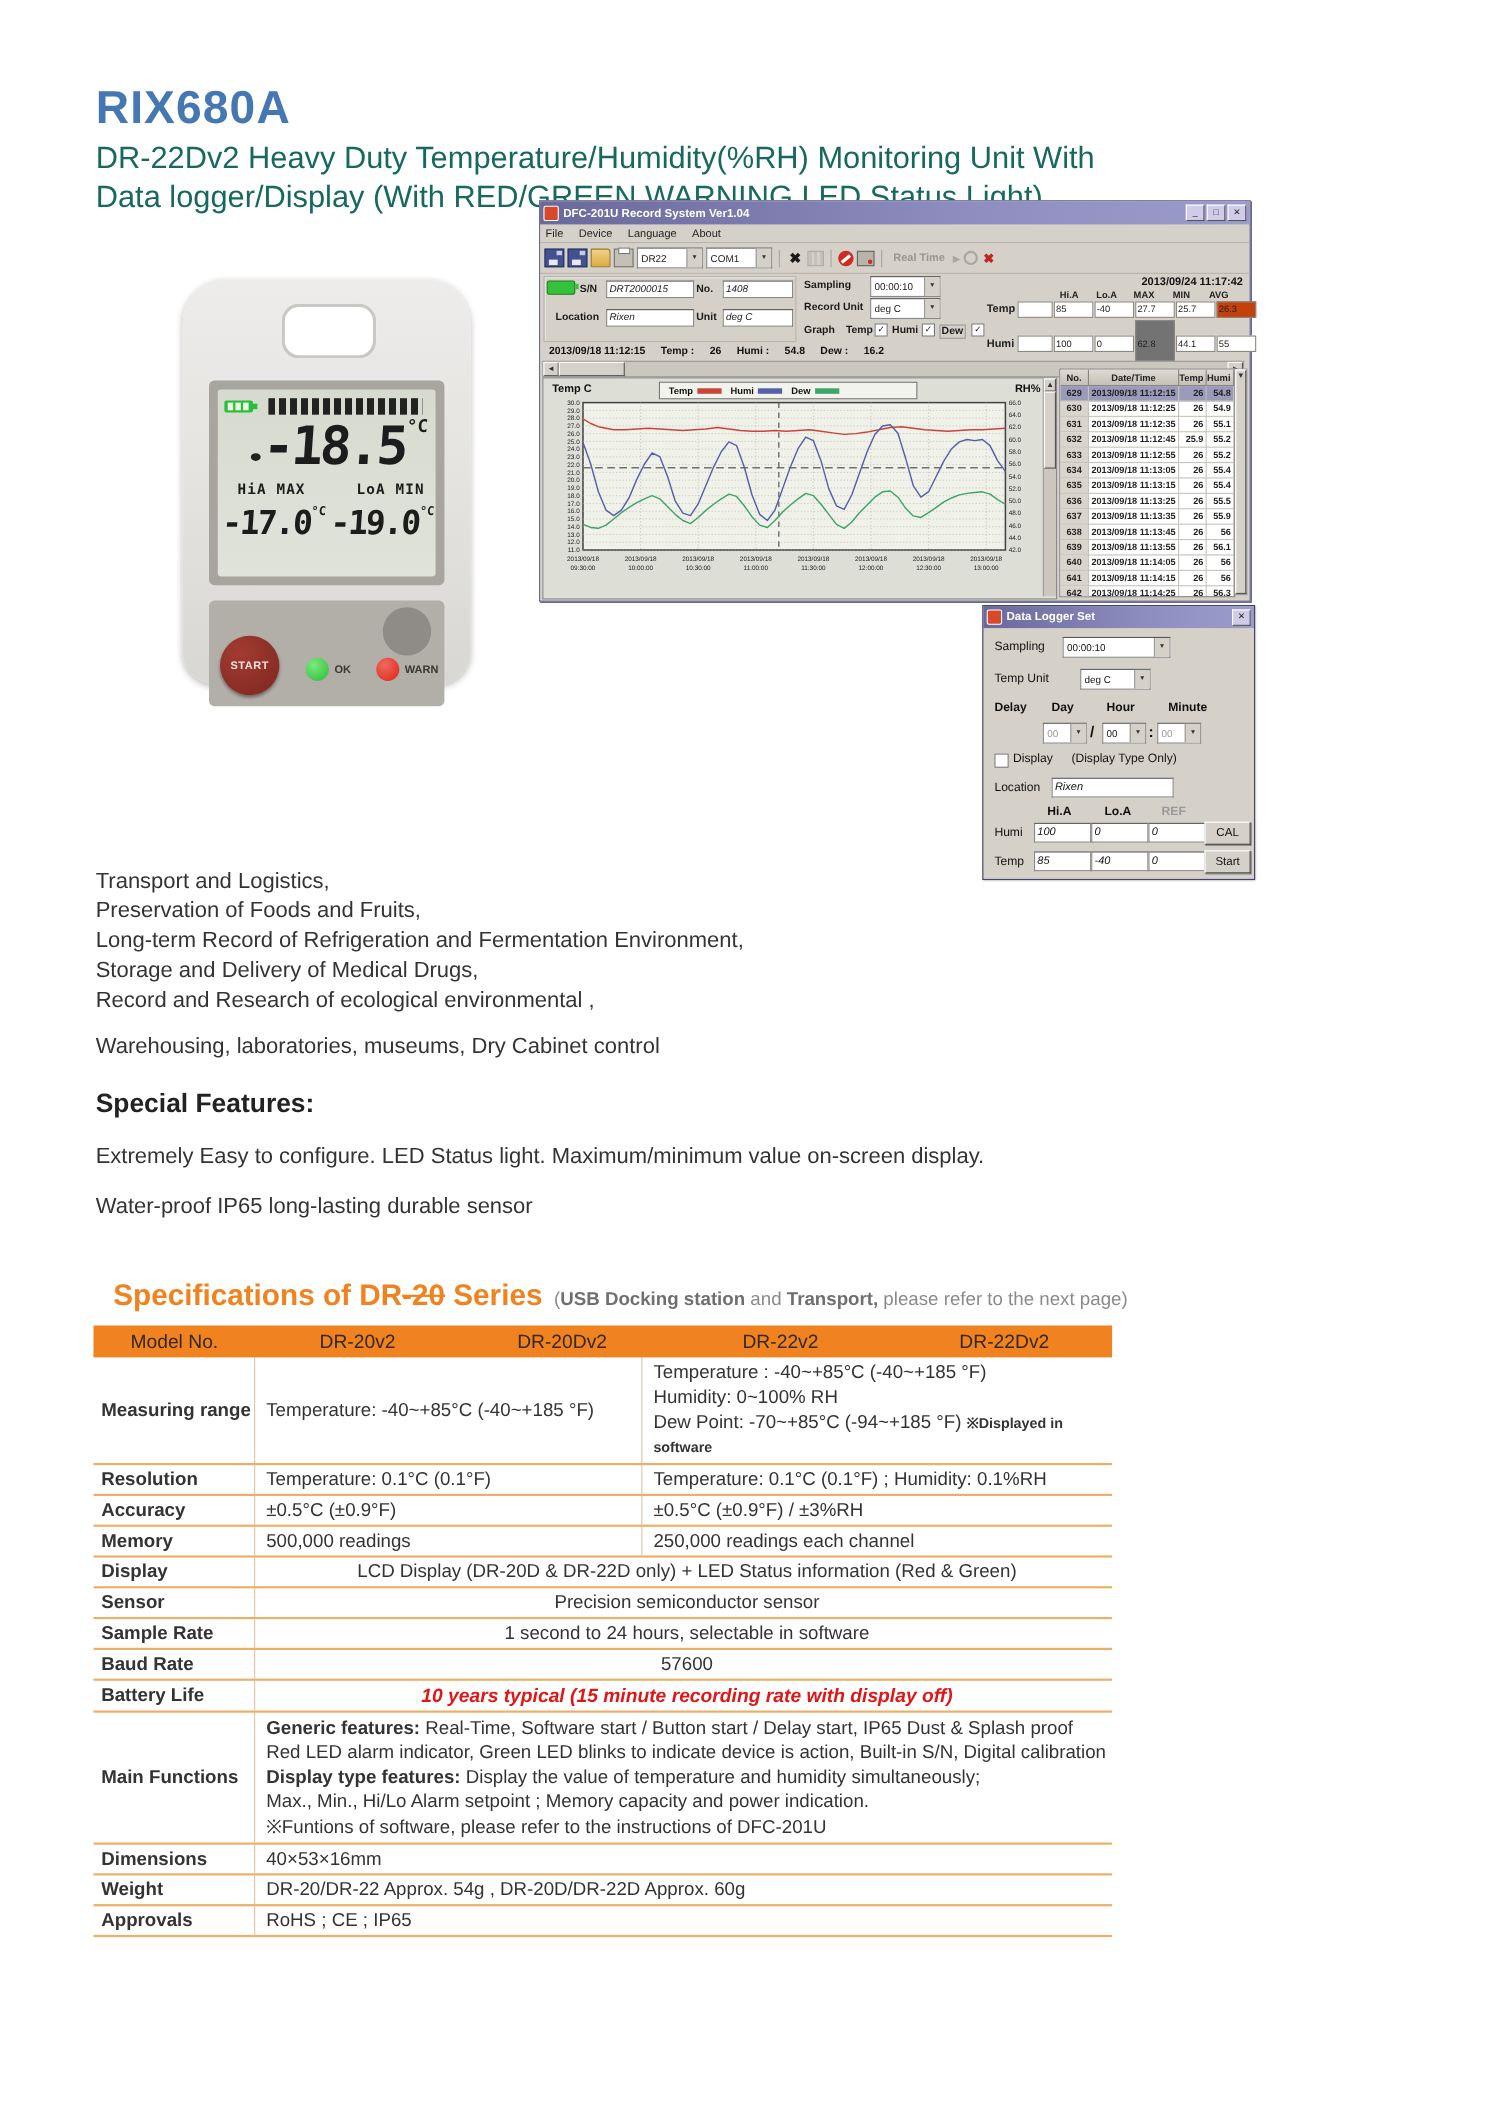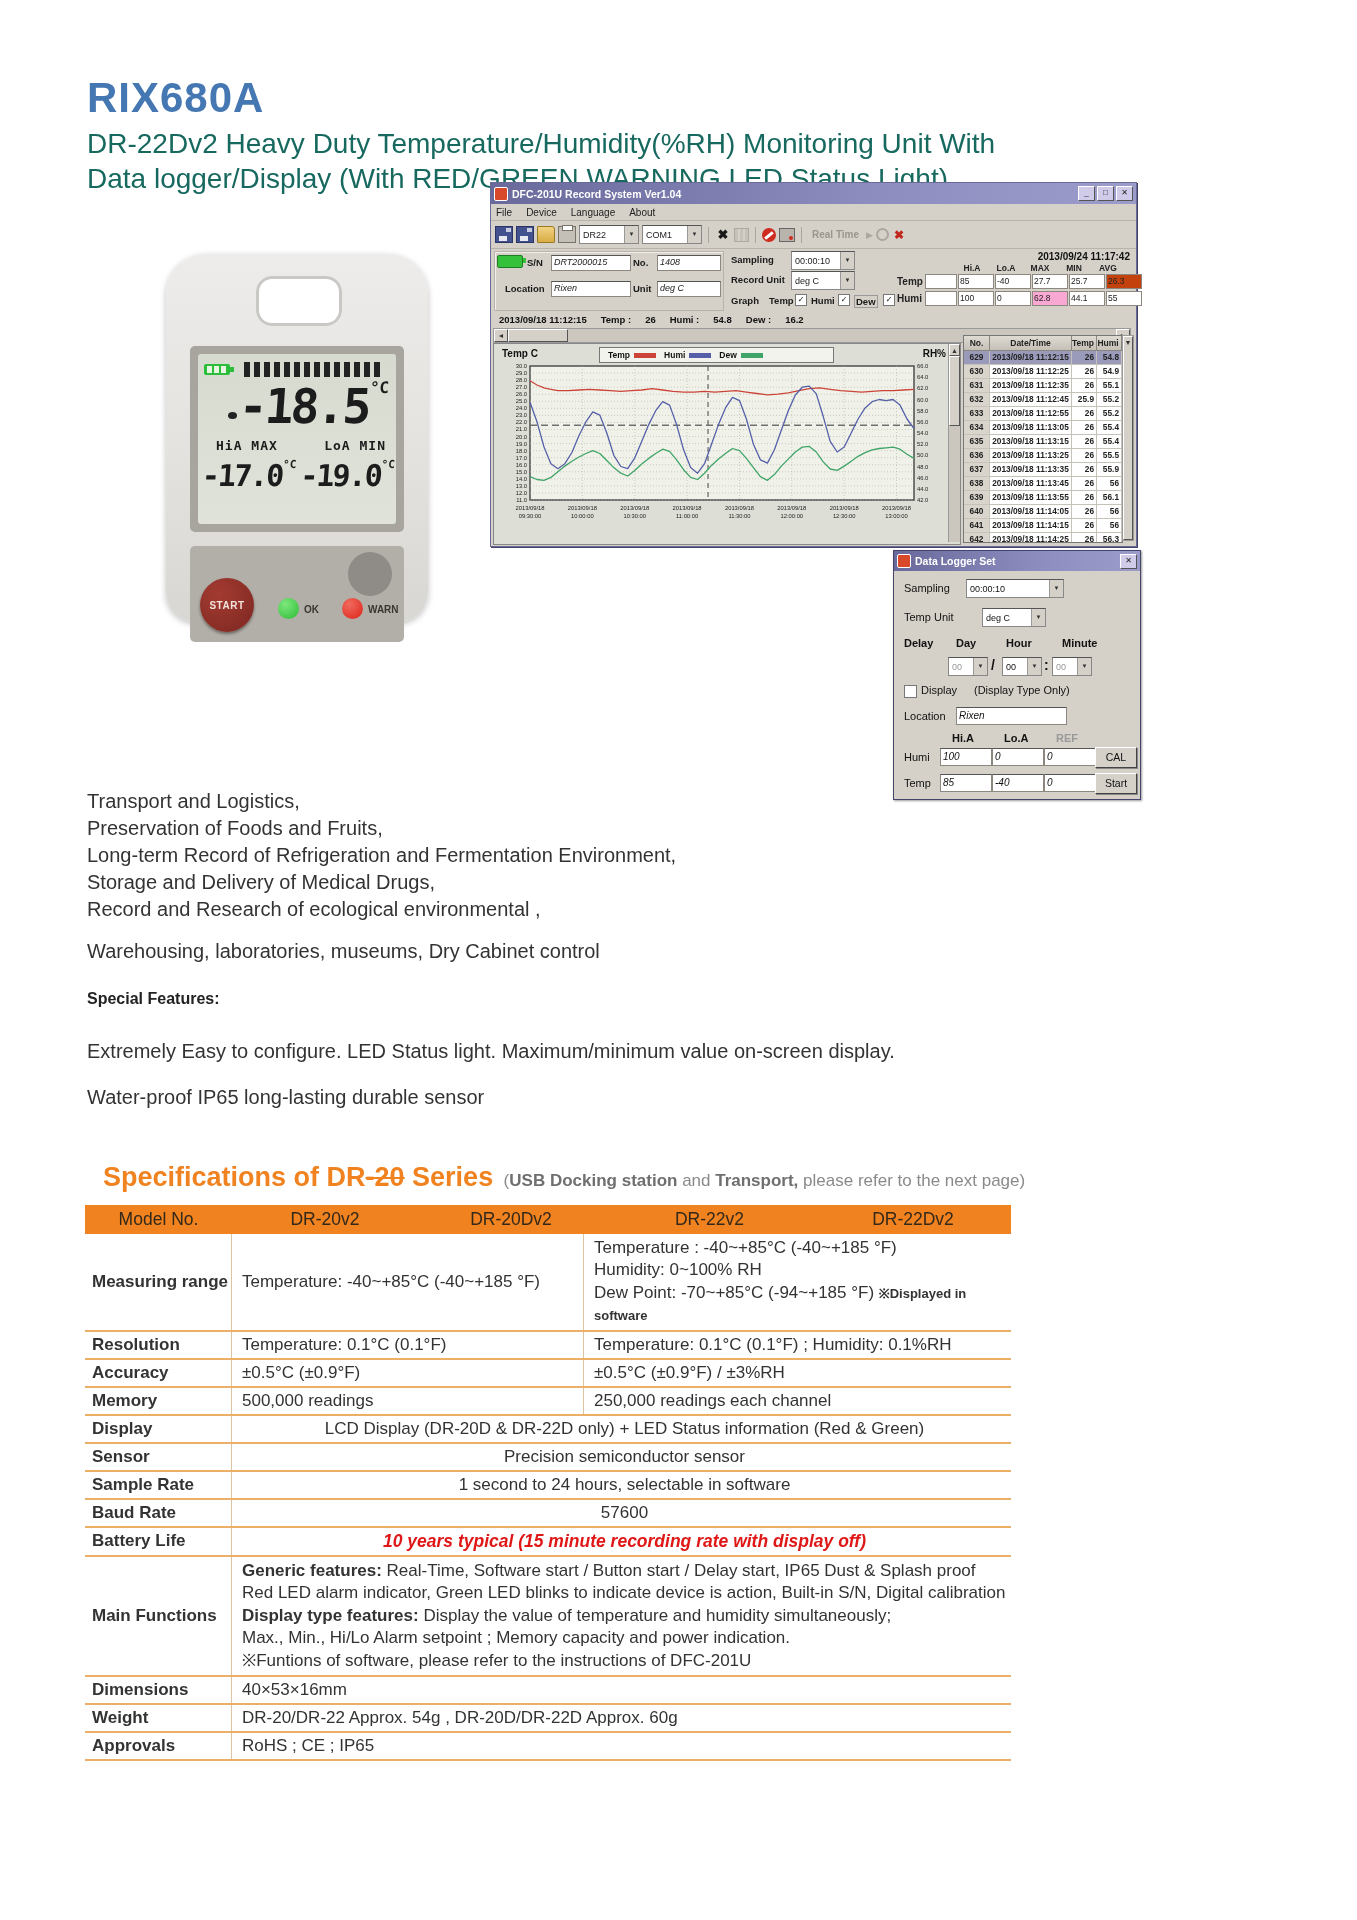--- a/index.html
+++ b/index.html
@@ -126,21 +126,21 @@
   .dlg .combo{position:absolute;height:17px;}
   .dlg .field{position:absolute;height:16px;font-size:10px;line-height:15px;}
   .dlg-btn{position:absolute;height:19px;background:#D5D1C9;border:1px solid #fff;border-right-color:#444;border-bottom-color:#444;
            box-shadow:1px 1px 0 #888;text-align:center;font-size:10.5px;line-height:18px;}
   .dlg .cbx{width:11px;height:11px;}
   .gray{color:#999;}
 
   
   .apps{position:absolute;left:87px;top:788px;font-size:20px;line-height:27px;color:#333;}
   .apps2{position:absolute;left:87px;top:940px;font-size:20px;color:#333;}
-  .sf-title{position:absolute;left:87px;top:990px;font-size:16px;font-weight:bold;color:#222;}
+  .sf-title{position:absolute;left:87px;top:990px;font-size:24px;font-weight:bold;color:#222;}
   .feat1{position:absolute;left:87px;top:1040px;font-size:20px;color:#333;}
   .feat2{position:absolute;left:87px;top:1086px;font-size:20px;color:#333;}
 
   
   .spec-heading{position:absolute;left:103px;top:1162px;white-space:nowrap;}
   .sh-main{font-size:27px;font-weight:bold;color:#F0821F;}
   .sh-strike{font-size:27px;font-weight:bold;color:#F0821F;text-decoration:line-through;}
   .sh-note{font-size:17px;color:#8A8A8A;margin-left:6px;}
   .sh-note b{color:#6F6F6F;}
   .spec-table{position:absolute;left:85px;top:1205px;width:926px;font-size:17px;color:#333;}
@@ -287,21 +287,21 @@
             <div style="width: 32px; height: 13px; background: rgb(255, 255, 255); border: 1px solid rgb(140, 136, 128); margin-right: 1px; font-size: 8.5px; line-height: 12px; padding: 0px 1px;">-40</div>
             <div style="width: 32px; height: 13px; background: rgb(255, 255, 255); border: 1px solid rgb(140, 136, 128); margin-right: 1px; font-size: 8.5px; line-height: 12px; padding: 0px 1px;">27.7</div>
             <div style="width: 32px; height: 13px; background: rgb(255, 255, 255); border: 1px solid rgb(140, 136, 128); margin-right: 1px; font-size: 8.5px; line-height: 12px; padding: 0px 1px;">25.7</div>
             <div style="width: 32px; height: 13px; background: #c2410c; border: 1px solid rgb(140, 136, 128); margin-right: 11px; font-size: 8.5px; line-height: 12px; padding: 0px 1px;">26.3</div>
           </div>
           <div style="position: absolute; left: 0px; top: 28px; display: flex; align-items: center;">
             <div style="width: 28px; font-weight: bold; font-size: 10px;">Humi</div>
             <div style="width: 28px; height: 13px; background: rgb(255, 255, 255); border: 1px solid rgb(140, 136, 128); margin-right: 1px; font-size: 8.5px; line-height: 12px; padding: 0px 1px;"></div>
             <div style="width: 32px; height: 13px; background: rgb(255, 255, 255); border: 1px solid rgb(140, 136, 128); margin-right: 1px; font-size: 8.5px; line-height: 12px; padding: 0px 1px;">100</div>
             <div style="width: 32px; height: 13px; background: rgb(255, 255, 255); border: 1px solid rgb(140, 136, 128); margin-right: 1px; font-size: 8.5px; line-height: 12px; padding: 0px 1px;">0</div>
-            <div style="width: 32px; height: 13px; background: #f9a8d4; border: 1px solid rgb(140, 136, 128); margin-right: 1px; font-size: 8.5px; line-height: 12px; padding: 0px 1px;">62.8</div>
+            <div style="width: 32px; height: 13px; background: #737373; border: 1px solid rgb(140, 136, 128); margin-right: 1px; font-size: 8.5px; line-height: 12px; padding: 14px 1px;">62.8</div>
             <div style="width: 32px; height: 13px; background: rgb(255, 255, 255); border: 1px solid rgb(140, 136, 128); margin-right: 1px; font-size: 8.5px; line-height: 12px; padding: 0px 1px;">44.1</div>
             <div style="width: 32px; height: 13px; background: rgb(255, 255, 255); border: 1px solid rgb(140, 136, 128); margin-right: 1px; font-size: 8.5px; line-height: 12px; padding: 0px 1px;">55</div>
           </div>
         </div>
     </div>
 
     <div class="statusline">
       <span>2013/09/18 11:12:15</span>
       <span>Temp :</span>
         <span>26</span>

